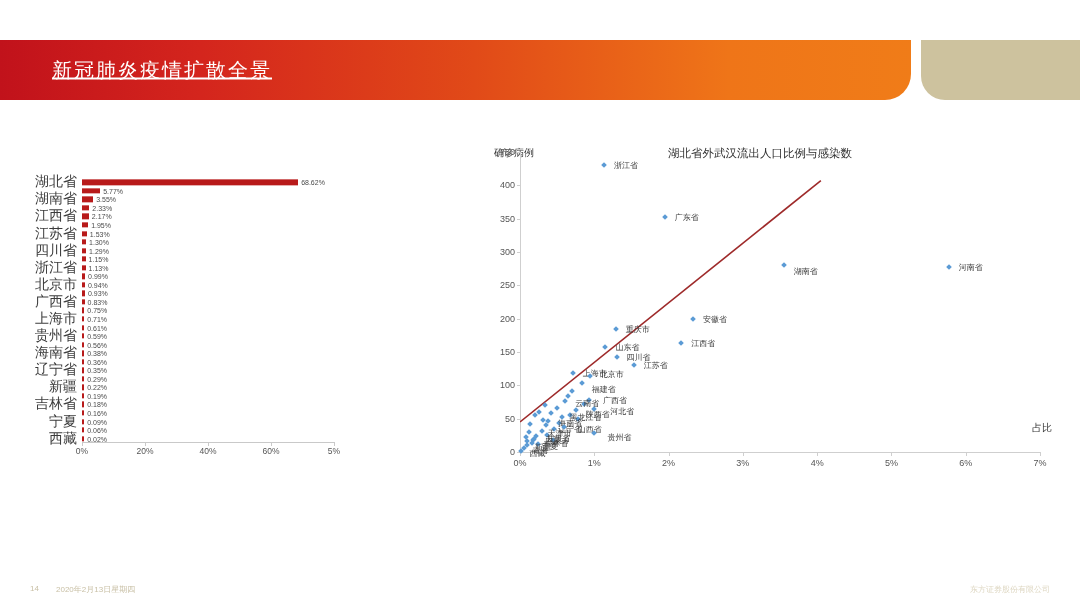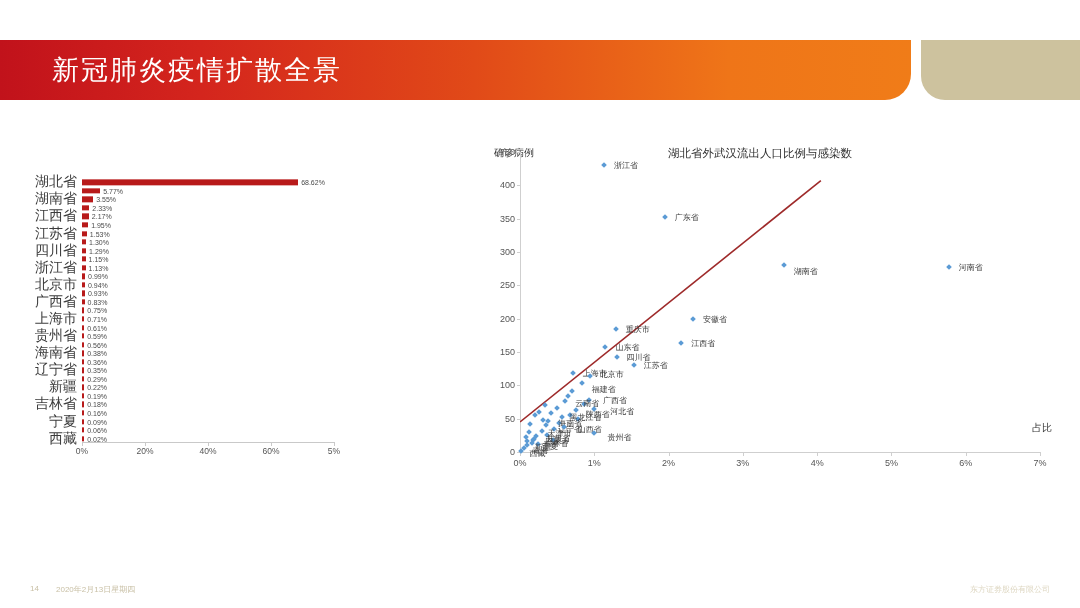--- a/index.html
+++ b/index.html
@@ -11,21 +11,21 @@
   #slide{position:relative;width:1080px;height:608px;overflow:hidden;background:#fff;}
 
   
   #banner{
     position:absolute;left:0;top:40px;width:911px;height:60px;
     background:linear-gradient(90deg,#c1121b 0%,#d4251d 22%,#e14a18 52%,#ef7518 80%,#f07c18 100%);
     border-bottom-right-radius:26px;
   }
   #banner-title{
     position:absolute;left:52px;top:50%;transform:translateY(-50%);
-    color:#ffffff;font-size:27px;letter-spacing:2px;white-space:nowrap;
+    color:#ffffff;font-size:20px;letter-spacing:2px;white-space:nowrap;text-decoration:underline;
   }
   #banner-tab{
     position:absolute;left:921px;top:40px;width:159px;height:60px;
     background:#cdc29e;border-bottom-left-radius:24px;
   }
 
   
   .panel{position:absolute;}
   .chart-title{
     position:absolute;text-align:center;color:#2f2f2f;font-size:11.5px;line-height:15px;

